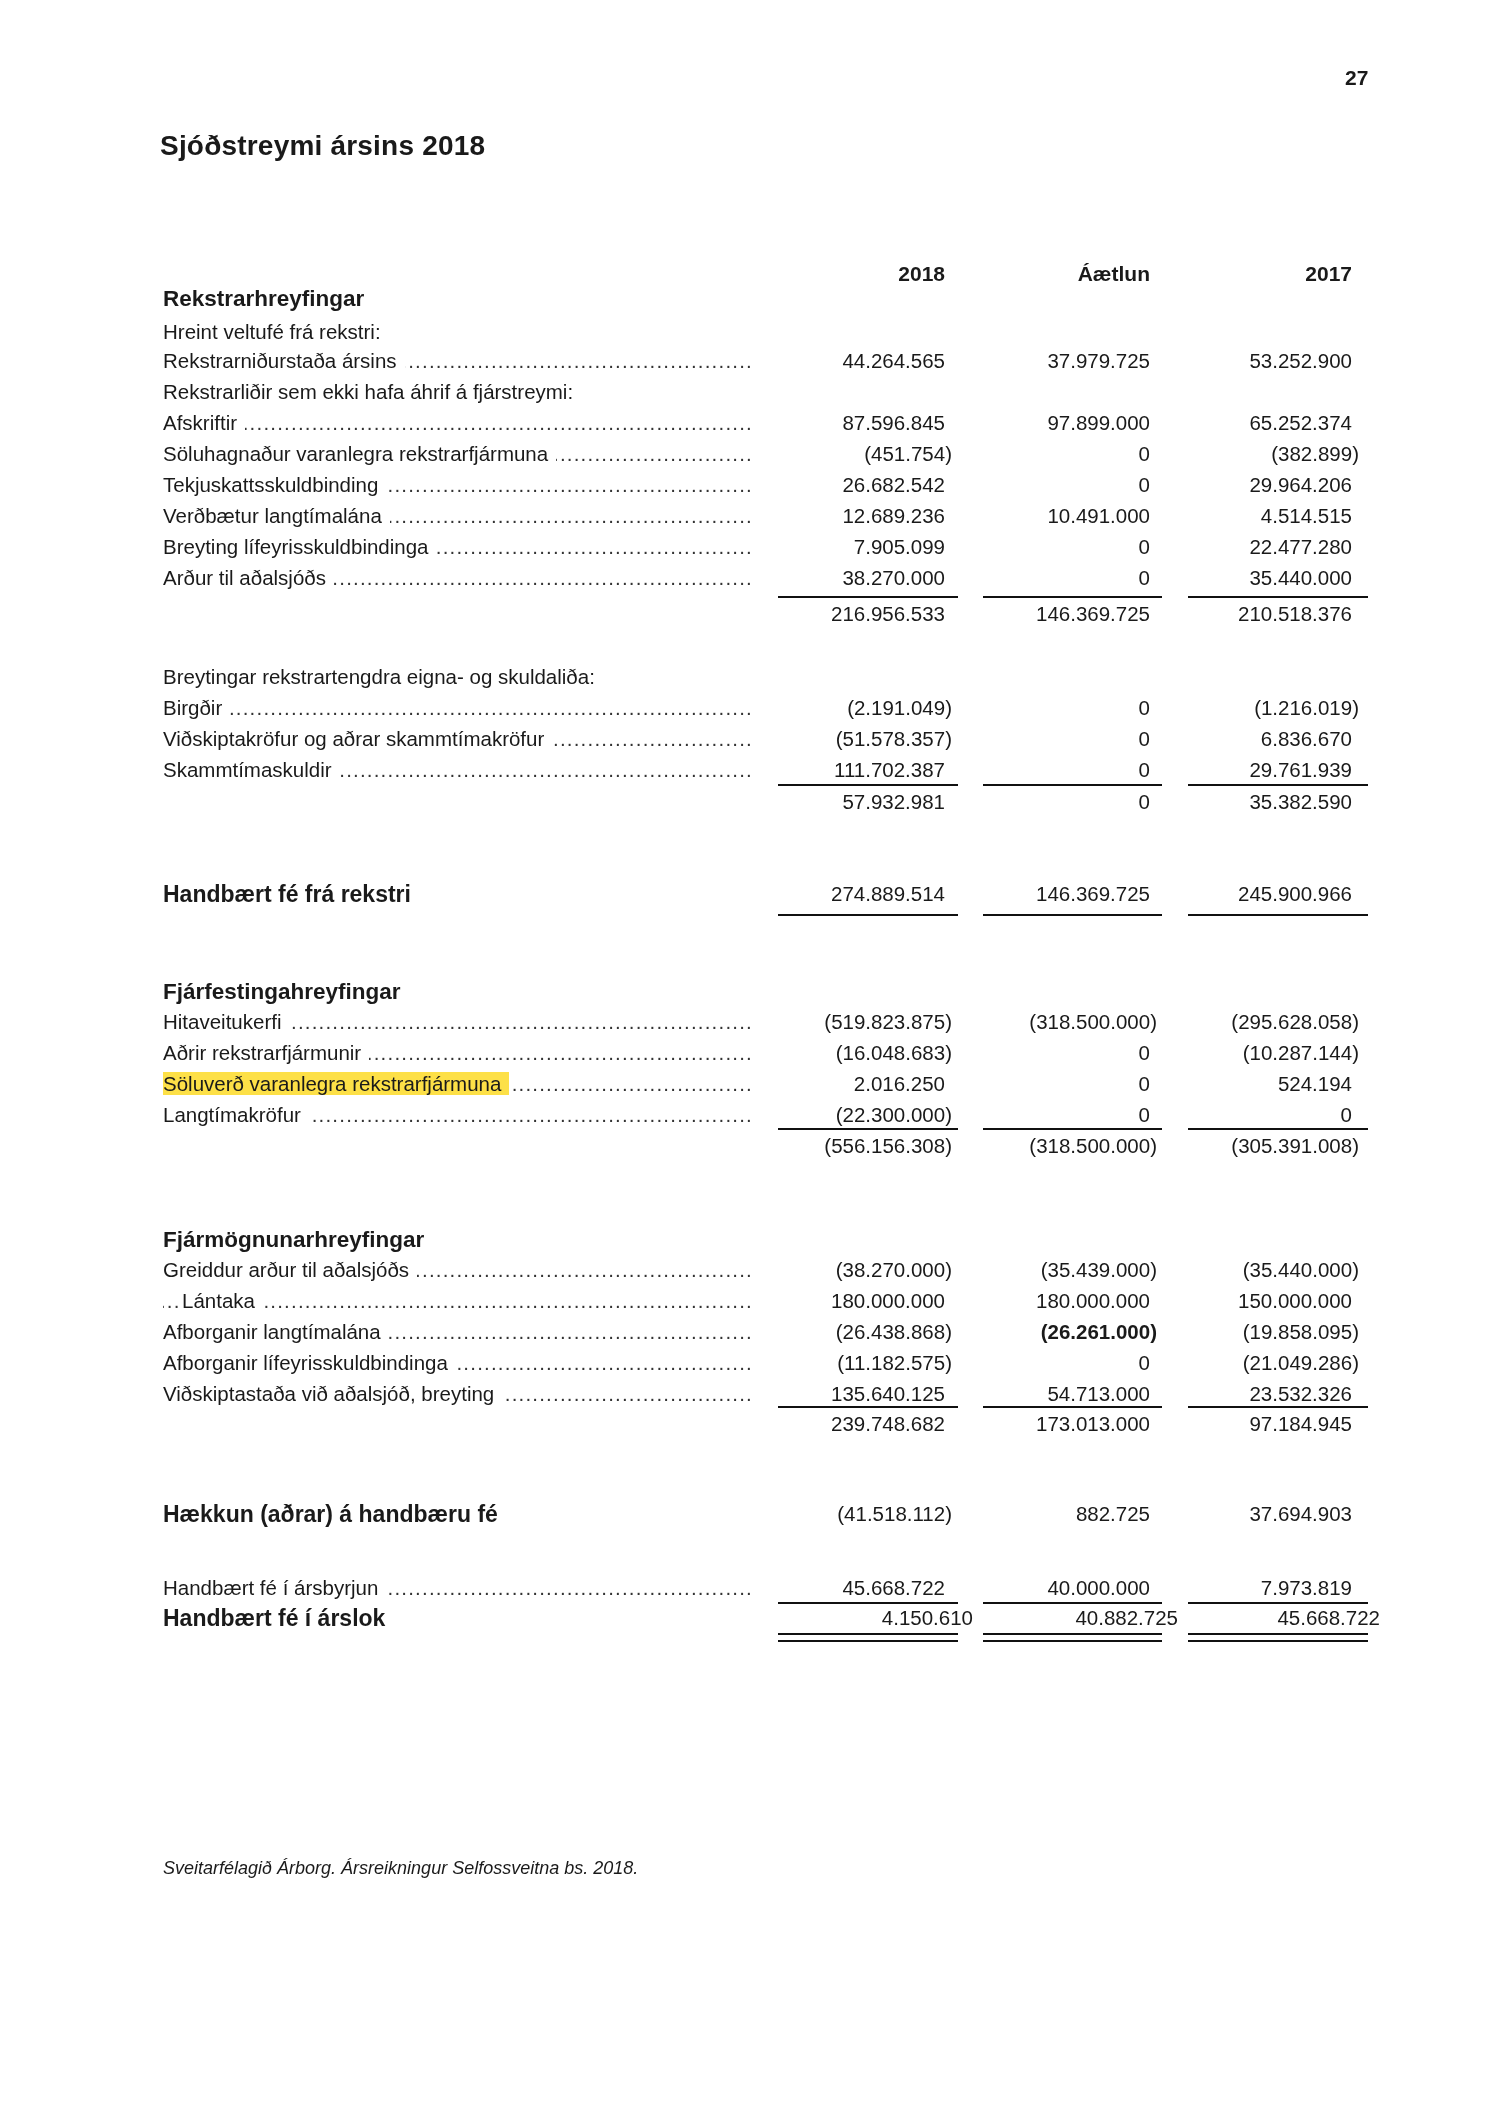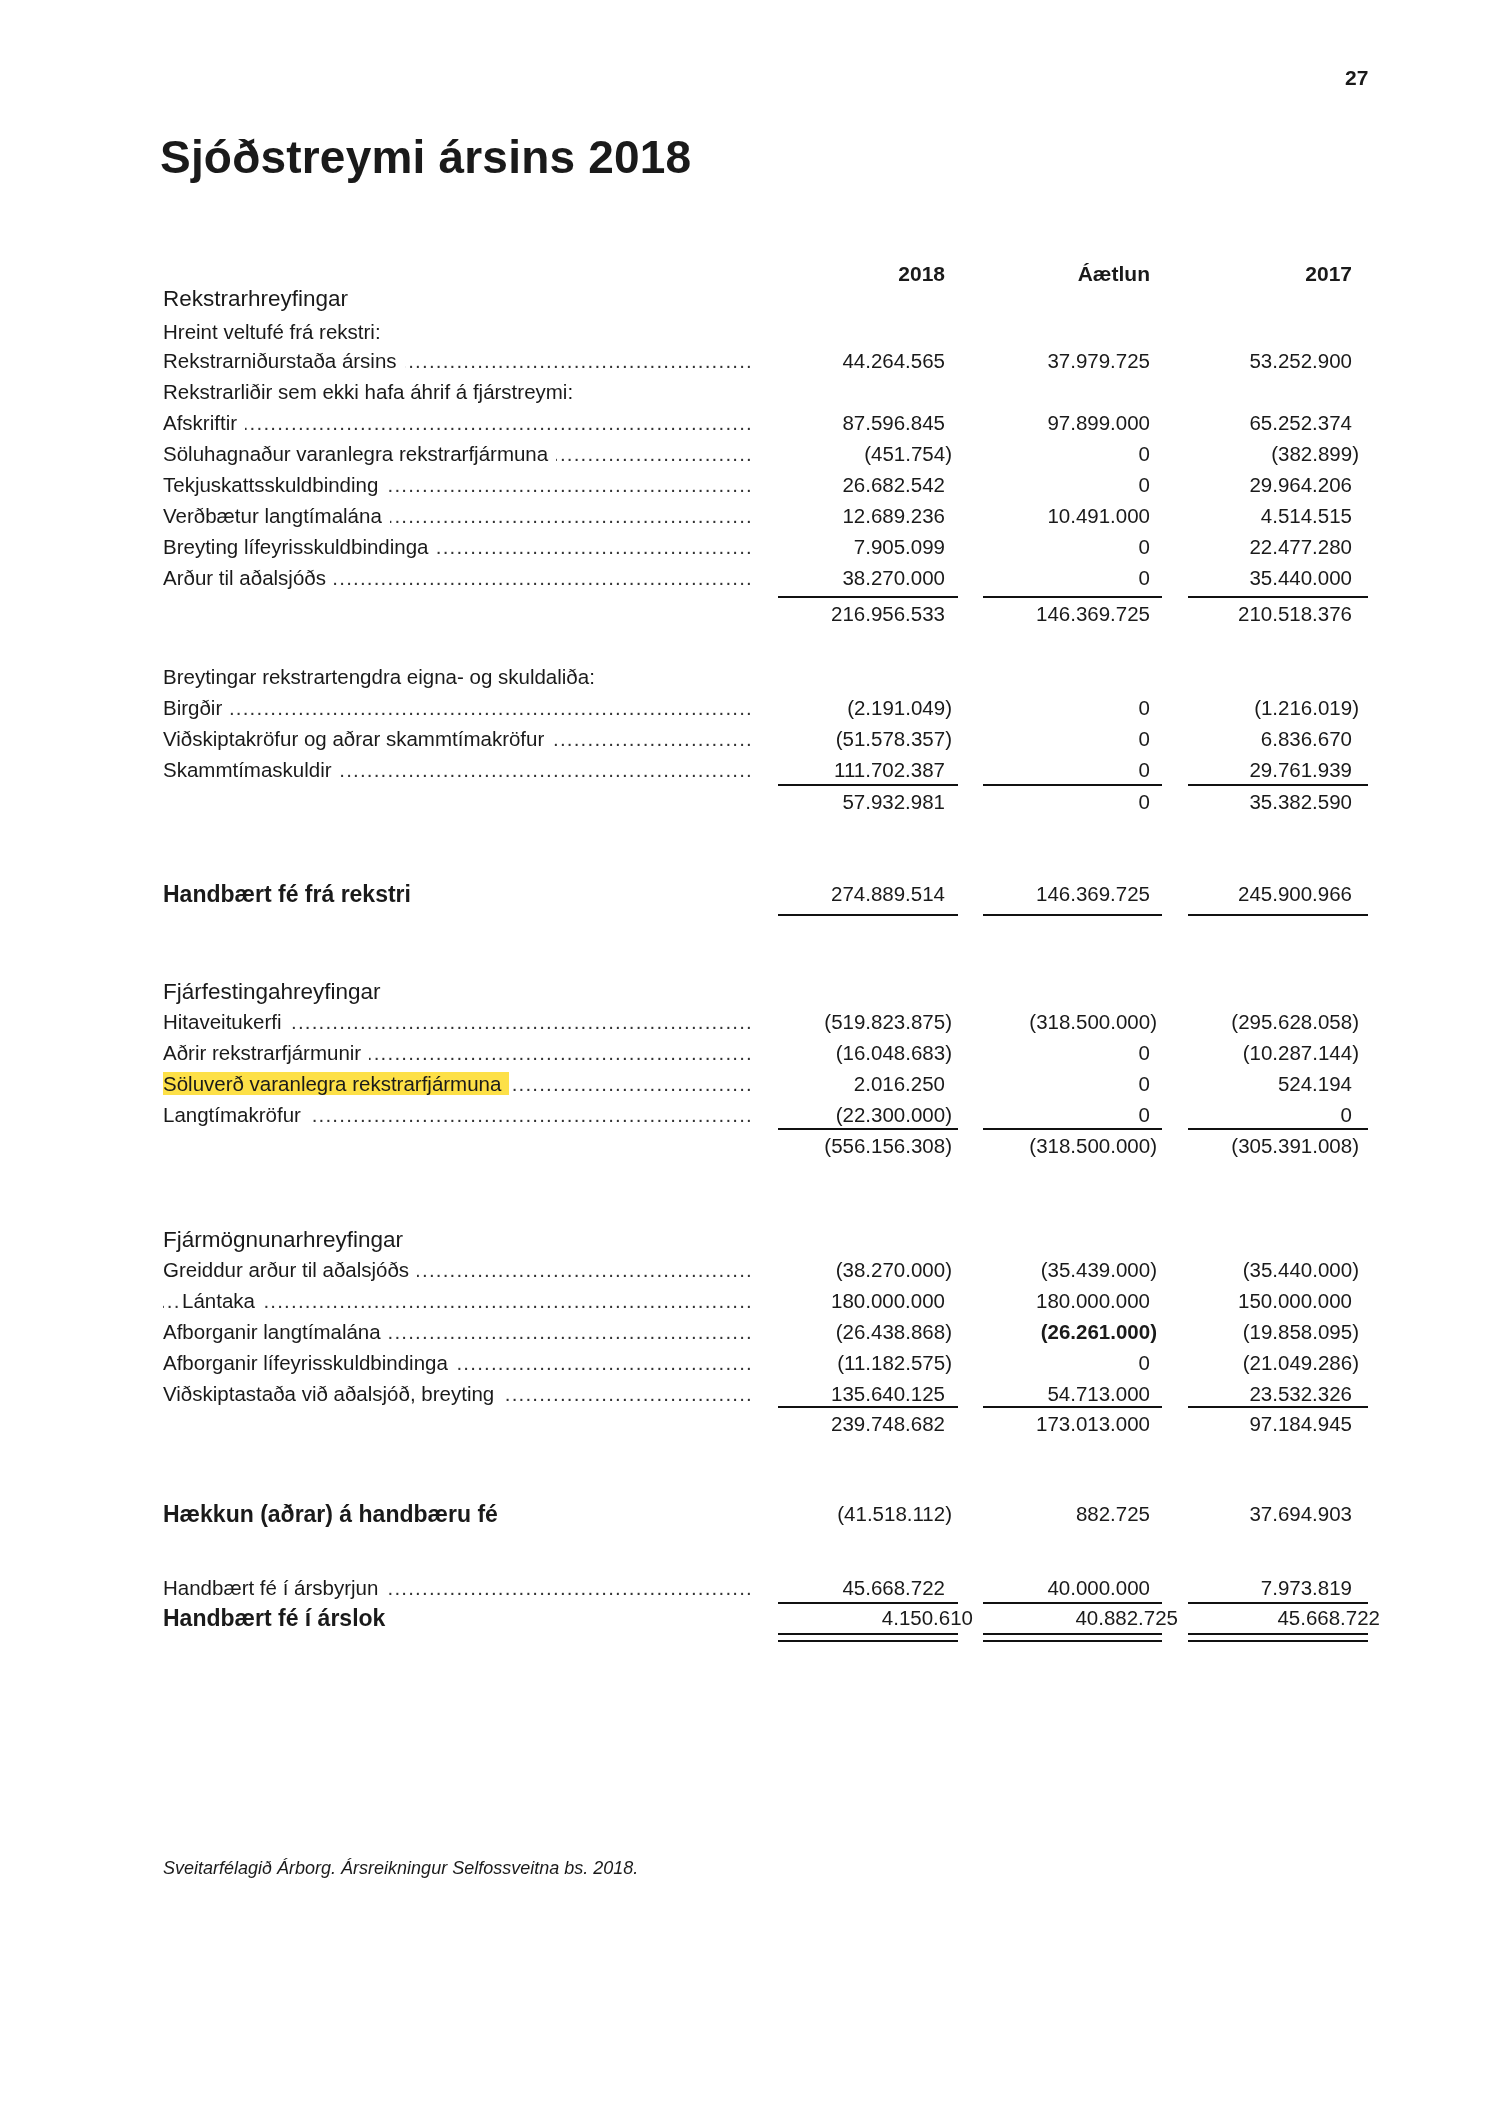--- a/index.html
+++ b/index.html
@@ -1,24 +1,24 @@
 <!DOCTYPE html>
 <html><head>
 <meta charset="utf-8">
 <style>
   html, body { margin: 0; padding: 0; background: #ffffff; }
   body { width: 1500px; height: 2122px; position: relative; overflow: hidden;
          font-family: "Liberation Sans", sans-serif; color: #1a1a1a; }
   .page-number { position: absolute; left: 1345px; top: 66px; font-size: 21px; font-weight: bold; }
-  .page-title { position: absolute; left: 160px; top: 130px; font-size: 46px; font-weight: bold; letter-spacing: 0.2px; }
+  .page-title { position: absolute; left: 160px; top: 130px; font-size: 28px; font-weight: bold; letter-spacing: 0.2px; }
   .col-header { position: absolute; top: 262px; font-size: 21px; font-weight: bold; text-align: left; }
   .row { position: absolute; left: 0; width: 1500px; height: 30px; }
   .label { position: absolute; left: 163px; top: 0; font-size: 20.5px; white-space: nowrap; line-height: 28px; }
   .label.bold { font-weight: bold; font-size: 23px; }
-  .label.section { font-weight: normal; font-size: 22.5px; }
+  .label.section { font-weight: bold; font-size: 22.5px; }
   .dots { position: absolute; top: 0; height: 28px; width: 590px; left: 163px; overflow: hidden; white-space: nowrap;
           font-size: 20.5px; line-height: 28px; text-align: right; }
   .dotfill { position: absolute; right: 0; top: 0; letter-spacing: 1.2px; color: #333; }
   .val { position: absolute; top: 0; font-size: 20.5px; line-height: 28px; text-align: right; white-space: nowrap; }
   .v1 { right: 555px; } 
   .v2 { right: 350px; } 
   .v3 { right: 148px; }
   .rule { position: absolute; height: 0; border-top: 2.5px solid #111; }
   .r1 { left: 778px; width: 180px; }
   .r2 { left: 983px; width: 179px; }

